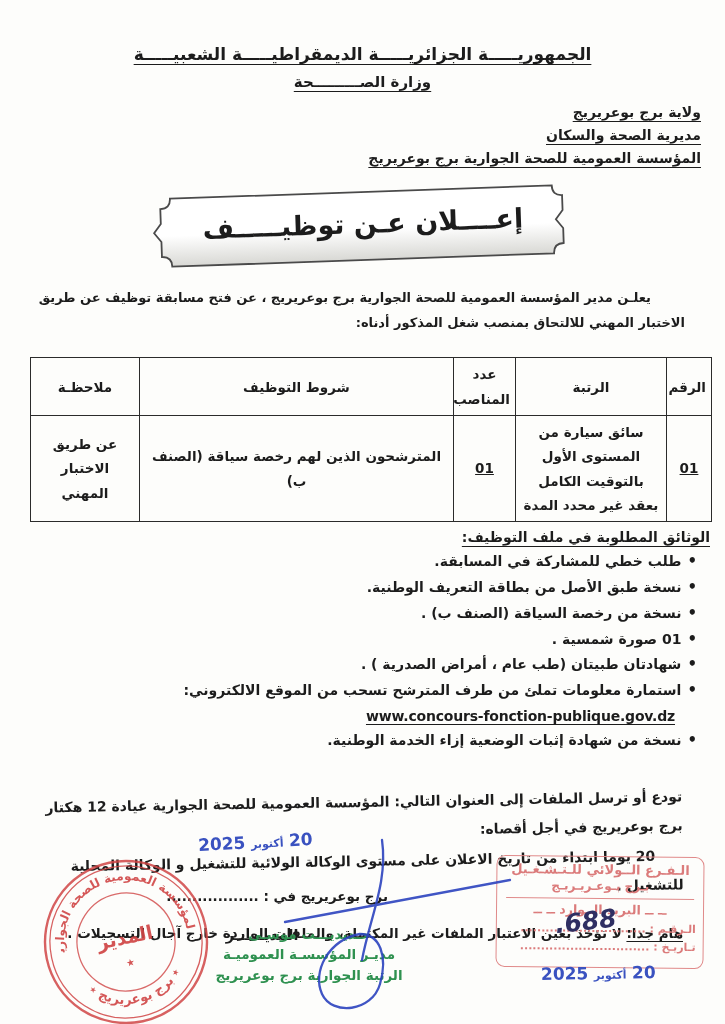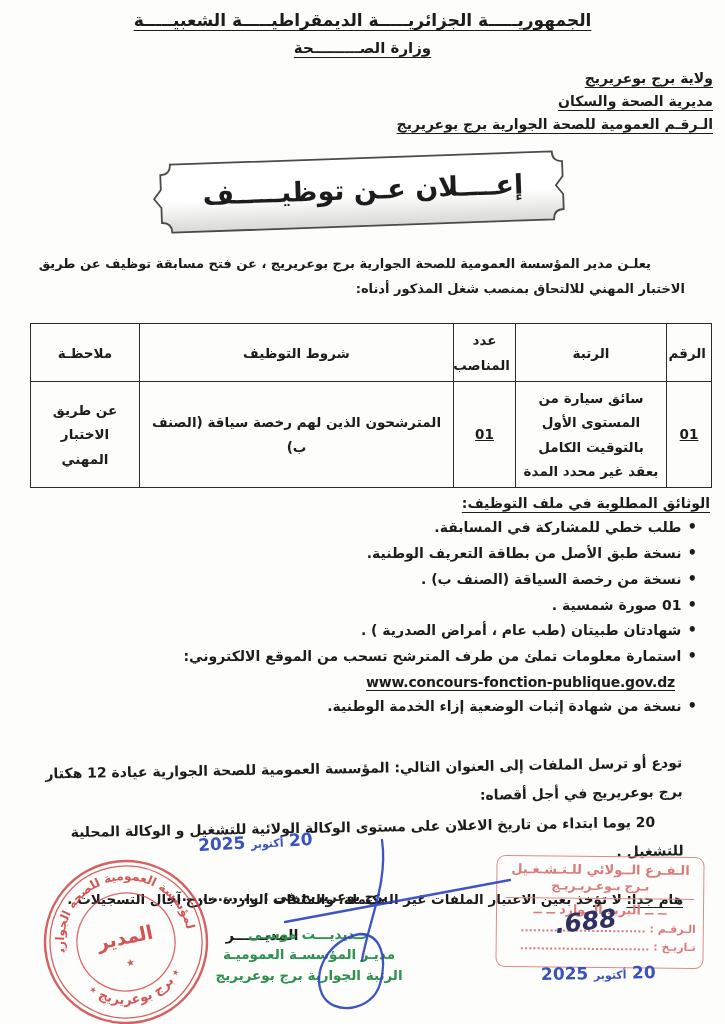--- a/index.html
+++ b/index.html
@@ -9,35 +9,35 @@
     width:725px; height:1024px;
     margin:0 auto;
     background:#fdfdfb;
     font-family:"DejaVu Sans", sans-serif;
     color:#1c1c1c;
     direction:rtl;
     overflow:hidden;
     font-weight:700;
   }
   
-  .hdr-center { text-align:center; padding-top:10px; }
+  .hdr-center { text-align:center; padding-top:10px;margin-top:34px; }
   .republic {
     font-size:17px; letter-spacing:.5px;
     text-decoration:underline; text-underline-offset:4px;
     display:inline-block;
   }
   .ministry {
     display:block; margin-top:9px; font-size:15px;
     text-decoration:underline; text-underline-offset:4px;
   }
   .admin-line {
     display:block; font-size:14px; margin-top:7px; width:fit-content; margin-right:0; margin-left:auto;
     text-decoration:underline; text-underline-offset:4px;
   }
-  .admin-line { margin-right:0; }
+  .admin-line { margin-right:12px; }
   .admin-wrap { display:flex; flex-direction:column; align-items:flex-start; padding:6px 12px 0 0; }
   .admin-wrap .admin-line { margin-left:0; }
   
   .plaque-wrap { position:relative; width:424px; height:84px; margin:18px auto 0; transform:rotate(-2deg); }
   .plaque-wrap svg { position:absolute; inset:0; }
   .plaque-text {
     position:absolute; inset:0; display:flex; align-items:center; justify-content:center;
     font-size:27px; font-weight:700; letter-spacing:1px; padding-bottom:6px;
   }
   
@@ -123,21 +123,21 @@
 <div class="page">
 
   <div class="hdr-center">
     <span class="republic">الجمهوريـــــة الجزائريـــــة الديمقراطيـــــة الشعبيـــــة</span>
     <span class="ministry">وزارة الصـــــــــحة</span>
   </div>
 
   <div class="admin-wrap">
     <span class="admin-line">ولاية برج بوعريريج</span>
     <span class="admin-line">مديرية الصحة والسكان</span>
-    <span class="admin-line">الـرقـم العمومية للصحة الجوارية برج بوعريريج</span>
+    <span class="admin-line">المؤسسة العمومية للصحة الجوارية برج بوعريريج</span>
   </div>
 
   <div class="plaque-wrap">
     <svg viewBox="0 0 424 84">
       <defs>
         <linearGradient id="plaqueGrad" x1="0" y1="0" x2="0" y2="1">
           <stop offset="0.55" stop-color="#ffffff"></stop>
           <stop offset="1" stop-color="#d8d8d4"></stop>
         </linearGradient>
       </defs>

